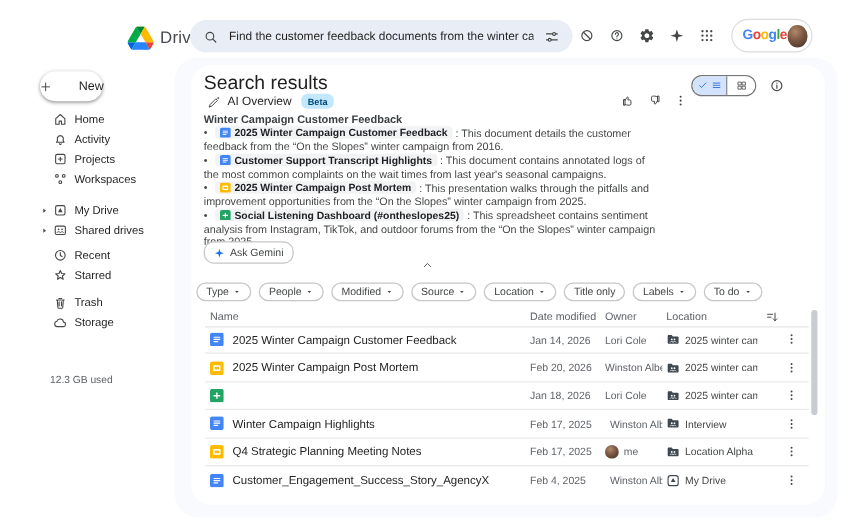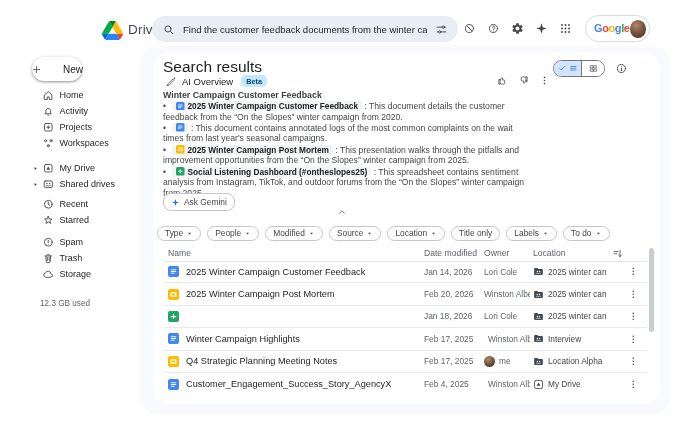--- a/index.html
+++ b/index.html
@@ -277,30 +277,20 @@
             <path d="M12 4.6l2 4.7 5.1.4-3.9 3.4 1.2 5L12 15.4l-4.4 2.7 1.2-5-3.9-3.4 5.1-.4z"></path>
           </svg>
         </span>
         <span>Starred</span>
       </div>
     </div>
     <div class="sb-group">
       <div class="sb-item">
         <span class="icon" style="width:12.5px;height:12.5px;">
           <svg viewBox="0 0 24 24" fill="none" stroke="currentColor" stroke-width="1.7" stroke-linecap="round" stroke-linejoin="round">
-            <circle cx="12" cy="12" r="7.4"></circle>
-            <path d="M12 8.2v4.6"></path>
-            <circle cx="12" cy="15.8" r="0.9" fill="currentColor" stroke="none"></circle>
-          </svg>
-        </span>
-        <span>Spam</span>
-      </div>
-      <div class="sb-item">
-        <span class="icon" style="width:12.5px;height:12.5px;">
-          <svg viewBox="0 0 24 24" fill="none" stroke="currentColor" stroke-width="1.7" stroke-linecap="round" stroke-linejoin="round">
             <path d="M6 7.6h12M9.8 5.4h4.4M7.4 7.6l.8 11.2a1.8 1.8 0 0 0 1.8 1.6h4a1.8 1.8 0 0 0 1.8-1.6l.8-11.2M10.2 10.6v5.8M13.8 10.6v5.8"></path>
           </svg>
         </span>
         <span>Trash</span>
       </div>
       <div class="sb-item">
         <span class="icon" style="width:12.5px;height:12.5px;">
           <svg viewBox="0 0 24 24" fill="none" stroke="currentColor" stroke-width="1.7" stroke-linecap="round" stroke-linejoin="round">
             <path d="M7.2 17.8a4.1 4.1 0 0 1-.6-8.1 5.3 5.3 0 0 1 10.3 1.2 3.4 3.4 0 0 1-.6 6.9z"></path>
           </svg>
@@ -385,28 +375,29 @@
 
   <ul class="card-abs ai-bullets" id="ai-bullets">
       <li class="ai-bullet"><span class="dot">•</span><span class="file-chip">
           <span class="icon" style="width:8.5px;height:8.5px;">
             <svg viewBox="0 0 24 24">
               <rect width="24" height="24" rx="4.5" fill="#4285f4"></rect>
               <path d="M7 8.2h10M7 12h10M7 15.8h6.5" stroke="#fff" stroke-width="2" stroke-linecap="round"></path>
             </svg>
           </span>
           <span>2025 Winter Campaign Customer Feedback</span>
-        </span><span> : This document details the customer feedback from the “On the Slopes” winter campaign from 2020.</span></li>
+        </span><span> : This document details the customer feedback from the “On the Slopes” winter campaign from 2016.</span></li>
       <li class="ai-bullet"><span class="dot">•</span><span class="file-chip">
           <span class="icon" style="width:8.5px;height:8.5px;">
             <svg viewBox="0 0 24 24">
               <rect width="24" height="24" rx="4.5" fill="#4285f4"></rect>
               <path d="M7 8.2h10M7 12h10M7 15.8h6.5" stroke="#fff" stroke-width="2" stroke-linecap="round"></path>
             </svg>
           </span>
+          <span>Customer Support Transcript Highlights</span>
         </span><span> : This document contains annotated logs of the most common complaints on the wait times from last year's seasonal campaigns.</span></li>
       <li class="ai-bullet"><span class="dot">•</span><span class="file-chip">
           <span class="icon" style="width:8.5px;height:8.5px;">
             <svg viewBox="0 0 24 24">
               <rect width="24" height="24" rx="4.5" fill="#ffba00"></rect>
               <rect x="5.6" y="7" width="12.8" height="10" rx="1.2" fill="#fff"></rect>
               <rect x="8.2" y="9.8" width="7.6" height="4.4" fill="#ffba00"></rect>
             </svg>
           </span>
           <span>2025 Winter Campaign Post Mortem</span>

